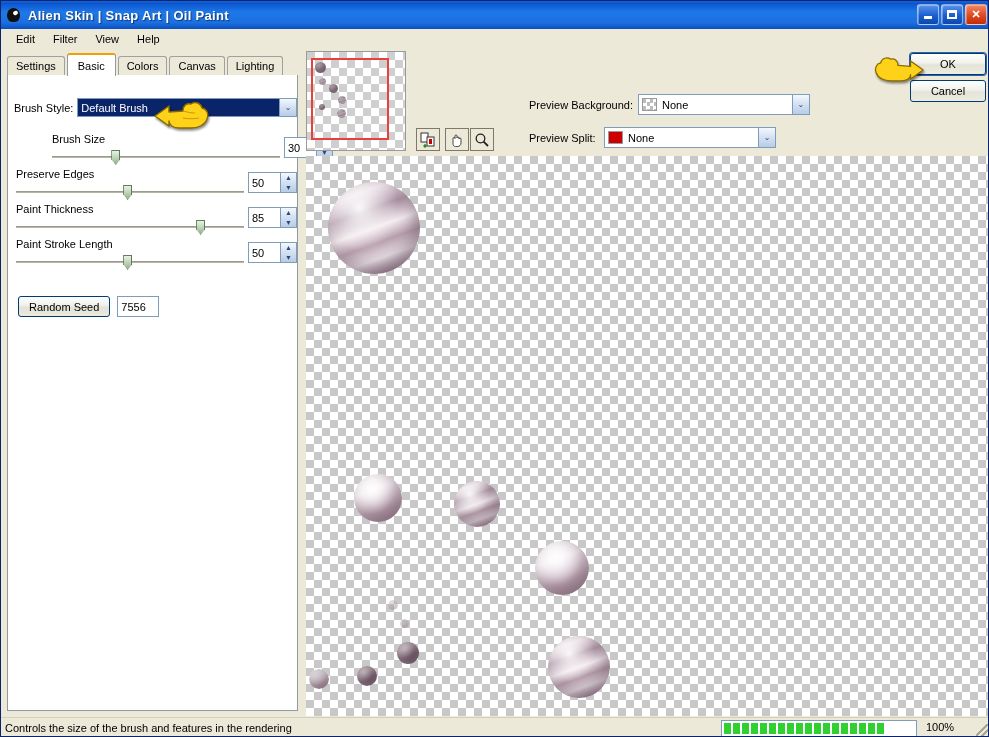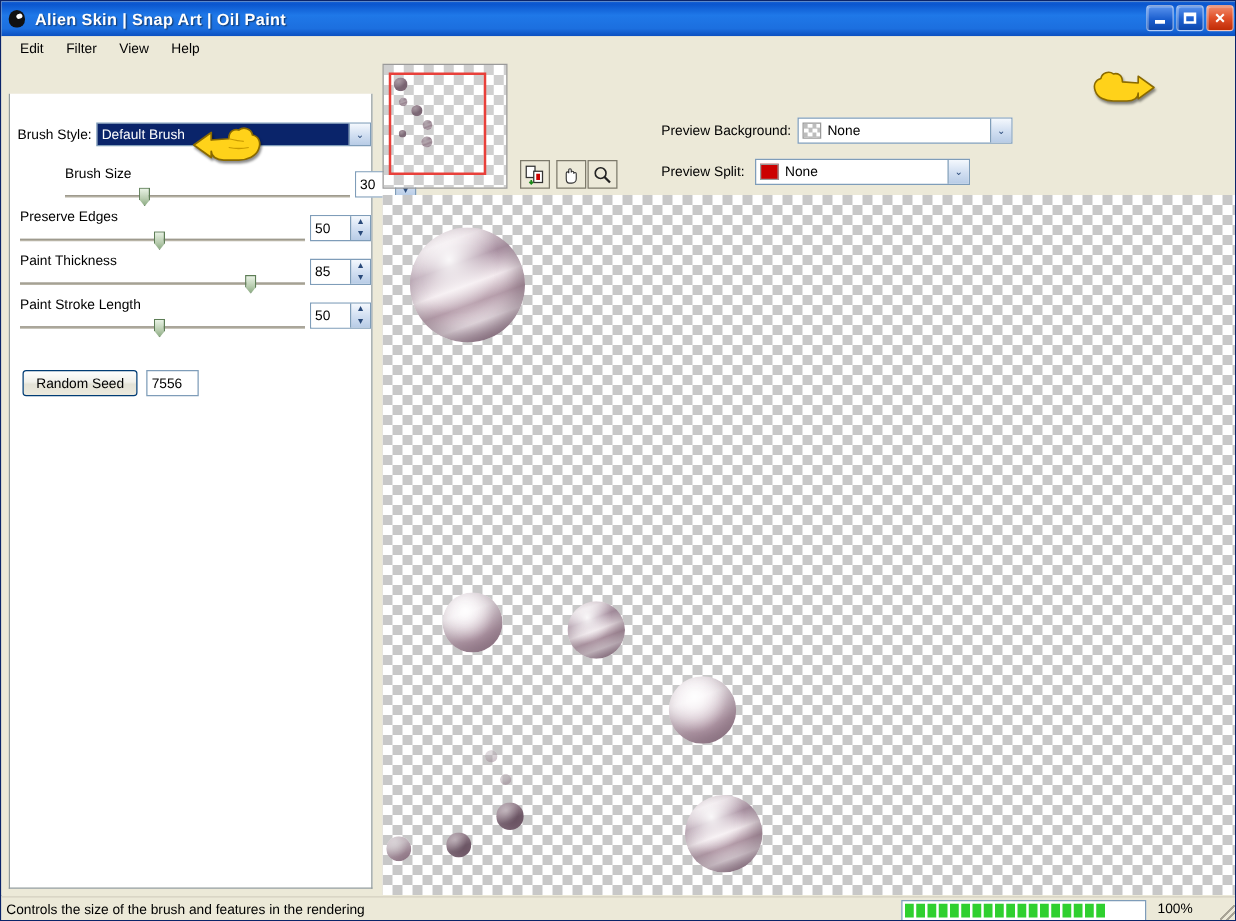--- a/index.html
+++ b/index.html
@@ -375,20 +375,27 @@
 
   <div id="menubar">
     <div class="menu-item">Edit</div>
     <div class="menu-item">Filter</div>
     <div class="menu-item">View</div>
     <div class="menu-item">Help</div>
   </div>
 
   <div id="leftpanel">
 
+    <div id="tabstrip">
+      <div class="tab">Settings</div>
+      <div class="tab active">Basic</div>
+      <div class="tab">Colors</div>
+      <div class="tab">Canvas</div>
+      <div class="tab">Lighting</div>
+    </div>
 
     <div id="tabbody">
 
 
       <div class="ctl-row" id="row-brushstyle">
         <span id="lbl-brushstyle">Brush Style:</span>
         <div id="dd-brushstyle">
           <div class="sel">Default Brush</div>
           <div class="dd-arrow">⌄</div>
         </div>
@@ -502,20 +509,24 @@
       </svg>
     </div>
     <div class="toolbtn">
       <svg width="16" height="16" viewBox="0 0 16 16">
         <circle cx="6.5" cy="6.5" r="4.3" fill="none" stroke="#222" stroke-width="1.3"></circle>
         <line x1="9.6" y1="9.6" x2="14" y2="14" stroke="#222" stroke-width="1.8"></line>
       </svg>
     </div>
   </div>
 
+  <div id="btns">
+    <div class="dlgbtn default">OK</div>
+    <div class="dlgbtn">Cancel</div>
+  </div>
 
   <div id="preview">
     <div class="sphere" style="left:22px;  top:26px;  width:92px; height:92px;"></div>
     <div class="sphere pale" style="left:48px;  top:318px; width:48px; height:48px;"></div>
     <div class="sphere" style="left:148px; top:325px; width:46px; height:46px;"></div>
     <div class="sphere pale" style="left:229px; top:385px; width:54px; height:54px;"></div>
     <div class="sphere" style="left:242px; top:480px; width:62px; height:62px;"></div>
     <div class="sphere dark" style="left:91px;  top:486px; width:22px; height:22px;"></div>
     <div class="sphere dark" style="left:51px;  top:510px; width:20px; height:20px;"></div>
     <div class="sphere pale" style="left:3px;   top:513px; width:20px; height:20px;"></div>

